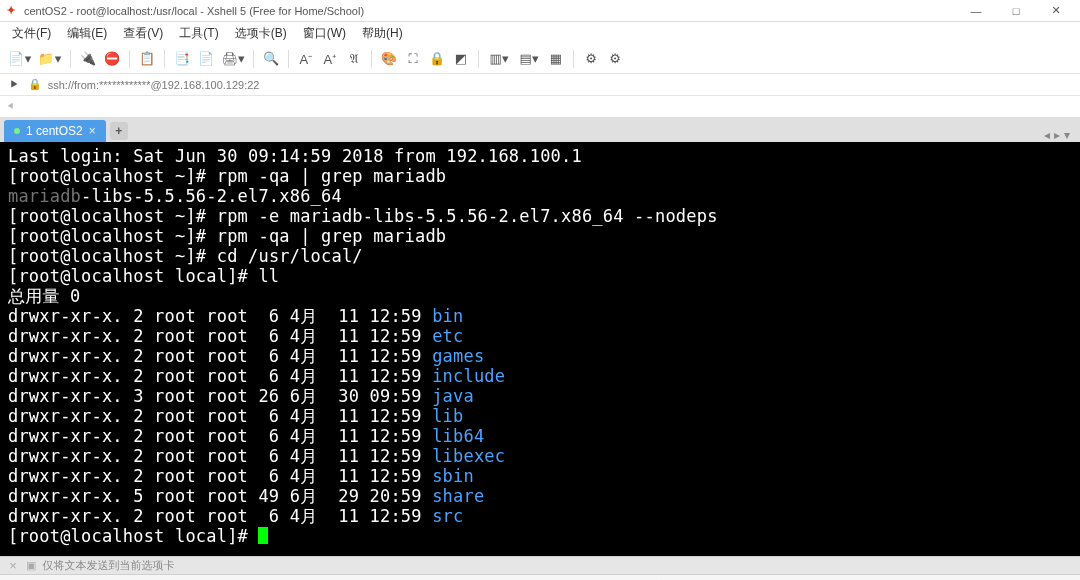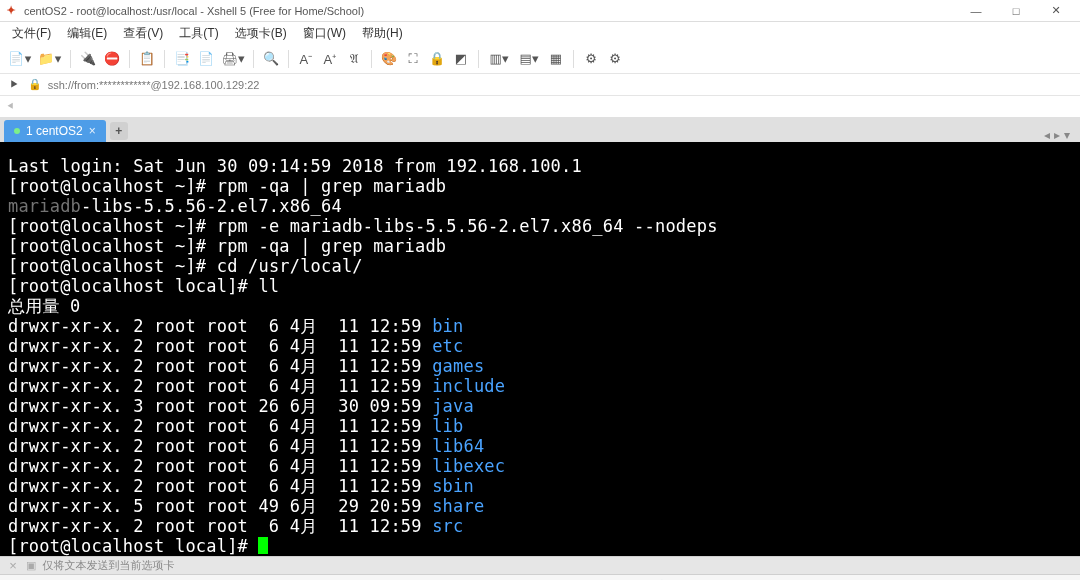--- a/index.html
+++ b/index.html
@@ -91,21 +91,21 @@
   .tab-add{
     width:18px;height:18px;display:inline-flex;align-items:center;justify-content:center;
     background:#d0d0d0;color:#555;border-radius:3px;margin-bottom:2px;margin-left:2px;font-weight:bold;
   }
   .tabstrip-right{margin-left:auto;display:flex;align-items:center;gap:4px;color:#888;padding-right:6px;}
   
   .terminal{
     background:#000;color:#fff;
     font-family:"DejaVu Sans Mono","Courier New",monospace;
     font-size:17px;line-height:20px;
-    padding:14px 8px;
+    padding:4px 8px;
     height:414px;
     letter-spacing:0.2px;
     white-space:pre;
     overflow:hidden;
   }
   .term-line{display:block;}
   .c-red{color:#737373;}
   .c-blue{color:#4aa3ff;font-weight:normal;}
   .cursor{
     display:inline-block;width:10px;height:17px;background:#00ff00;vertical-align:-2px;

